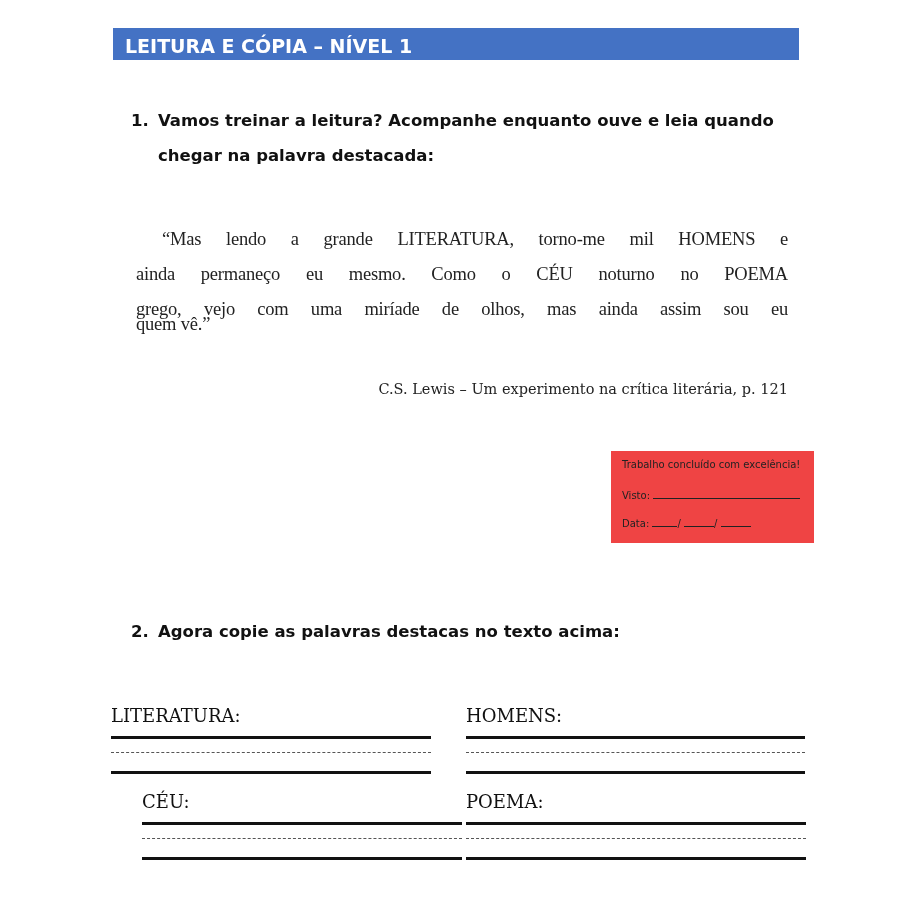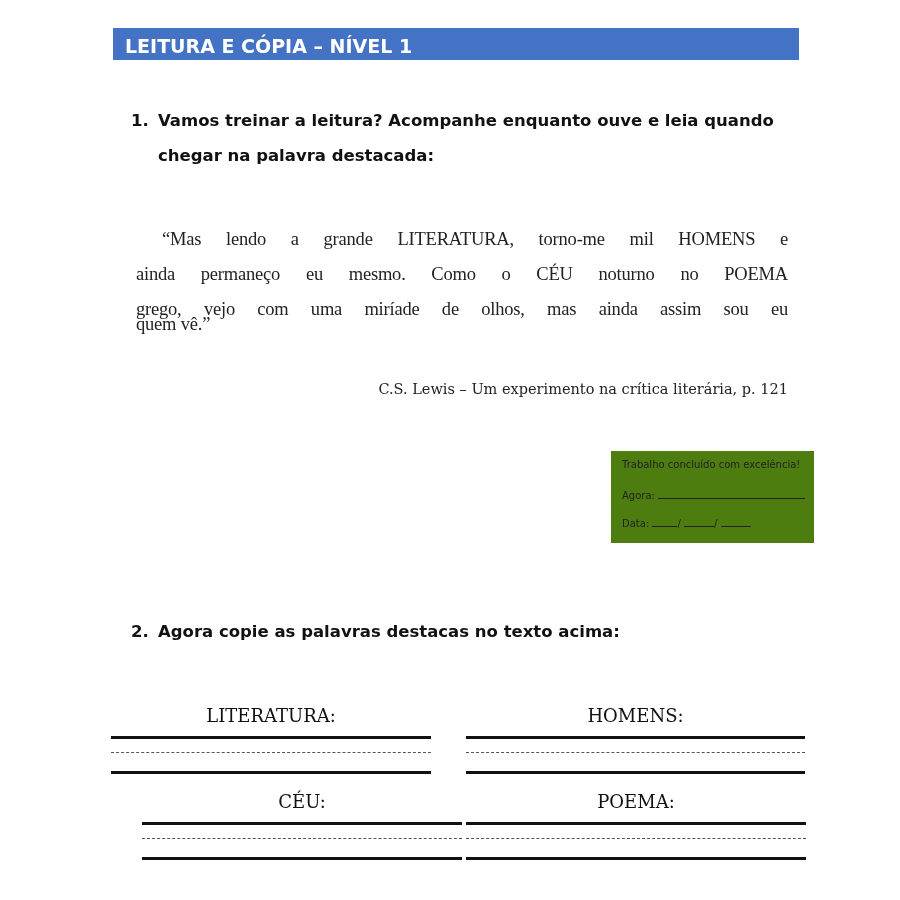--- a/index.html
+++ b/index.html
@@ -37,34 +37,34 @@
   .ql4 { top: 314px; }
   .ql1 span.indent { display: inline-block; width: 26px; }
 
   .citation {
     position: absolute; right: 112px; top: 381px;
     font-family: "DejaVu Serif", serif; font-size: 14.5px; color: #222;
   }
 
   .stamp-box {
     position: absolute; left: 611px; top: 451px; width: 203px; height: 92px;
-    background: #4d7c0f;
+    background: #ef4444;
   }
   .stamp-text {
     position: absolute; left: 11px; font-family: "DejaVu Sans", sans-serif; font-size: 10px; color: #222;
     white-space: nowrap;
   }
   .st1 { top: 8px; }
   .st2 { top: 36px; }
   .st3 { top: 64px; }
   .uline { display: inline-block; border-bottom: 1px solid #222; height: 11px; vertical-align: baseline; }
 
   .word-block { position: absolute; }
   .word-label {
-    font-family: "DejaVu Serif", serif; font-size: 18px; color: #111; white-space: nowrap; text-align: center;
+    font-family: "DejaVu Serif", serif; font-size: 18px; color: #111; white-space: nowrap;
   }
   .line-solid { height: 3px; background: #111; margin-top: 0; }
   .line-dash { height: 0; border-top: 1.5px dashed #555; }
   .wb1 { left: 111px; top: 705px; width: 320px; }
   .wb2 { left: 466px; top: 705px; width: 339px; }
   .wb3 { left: 111px; top: 791px; width: 320px; margin-left: 31px; }
   .wb4 { left: 466px; top: 791px; width: 340px; }
   .wb .r1 { position: absolute; top: 31px; left: 0; right: 0; }
   .wb .r2 { position: absolute; top: 47px; left: 0; right: 0; }
   .wb .r3 { position: absolute; top: 66px; left: 0; right: 0; }
@@ -83,21 +83,21 @@
 <div class="quote ql1"><span class="indent"></span><span>“Mas lendo a grande LITERATURA, torno-me mil HOMENS e</span></div>
 <div class="quote ql2">ainda permaneço eu mesmo. Como o CÉU noturno no POEMA</div>
 <div class="quote ql3">grego, vejo com uma miríade de olhos, mas ainda assim sou eu</div>
 <div class="quote ql4 last">quem vê.”</div>
 
 <div class="citation">C.S. Lewis – Um experimento na crítica literária, p. 121</div>
 
 <div class="stamp-box">
   <div class="stamp-text st1">Trabalho concluído com excelência!</div>
   <div class="stamp-text st2">
-    <span>Agora:</span>
+    <span>Visto:</span>
     <span class="uline" style="width:147px"></span>
   </div>
   <div class="stamp-text st3">
     <span>Data:</span>
     <span class="uline" style="width:25px"></span><span>/</span>
     <span class="uline" style="width:30px"></span><span>/</span>
     <span class="uline" style="width:30px"></span>
   </div>
 </div>
 

